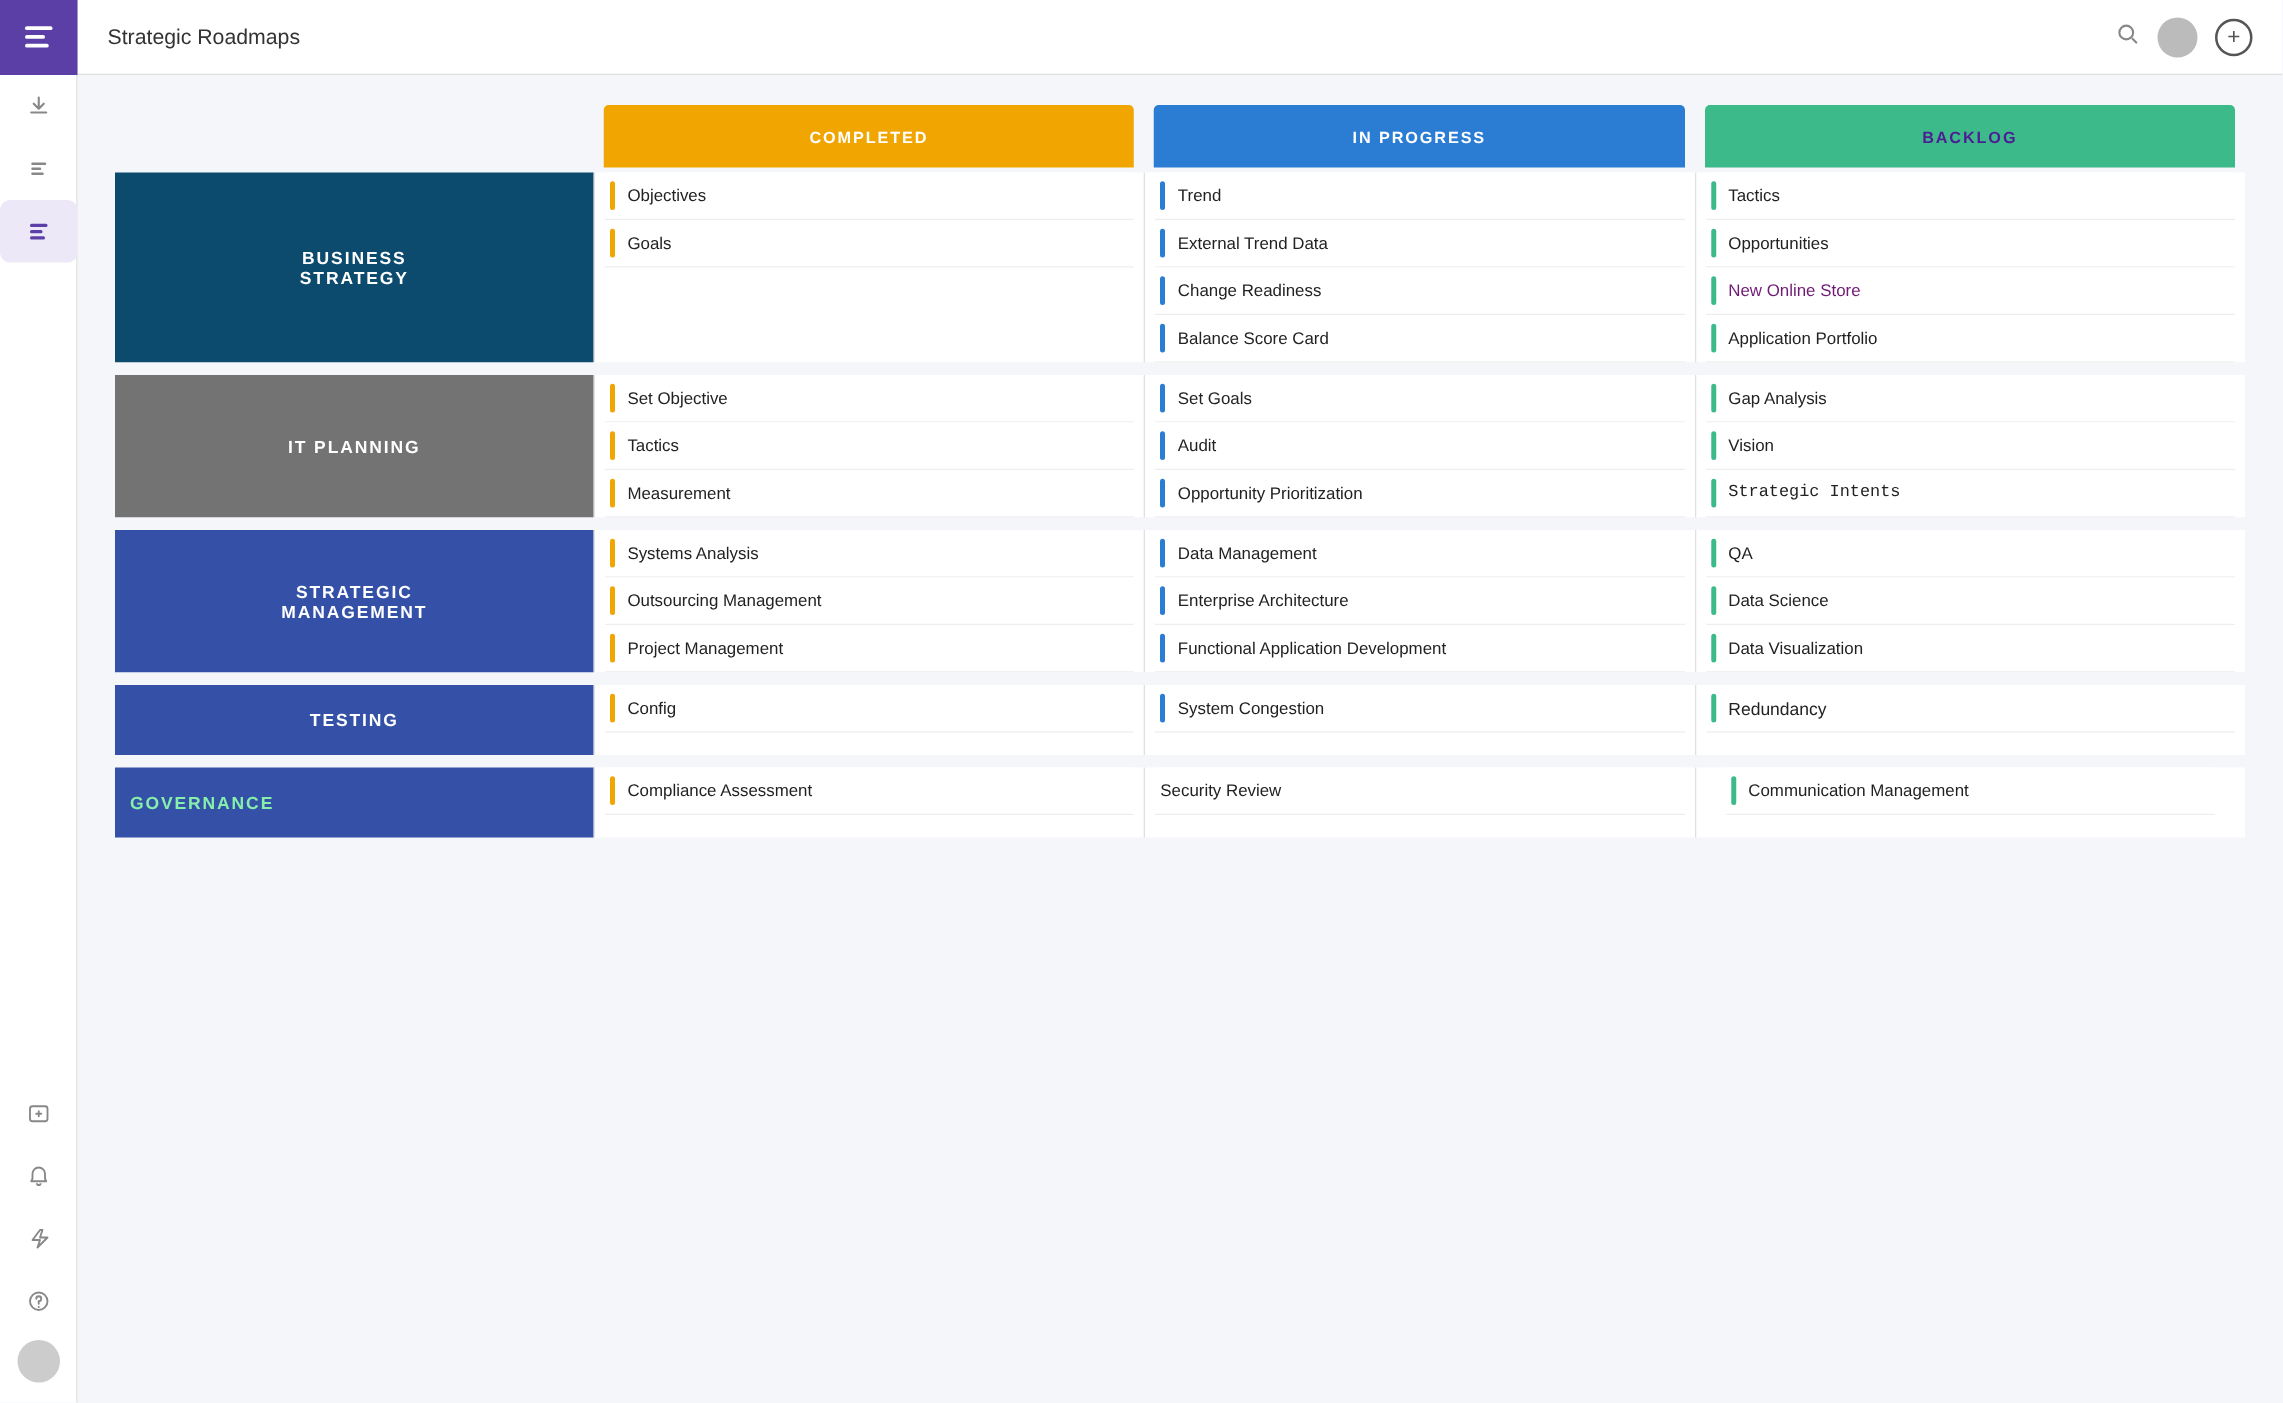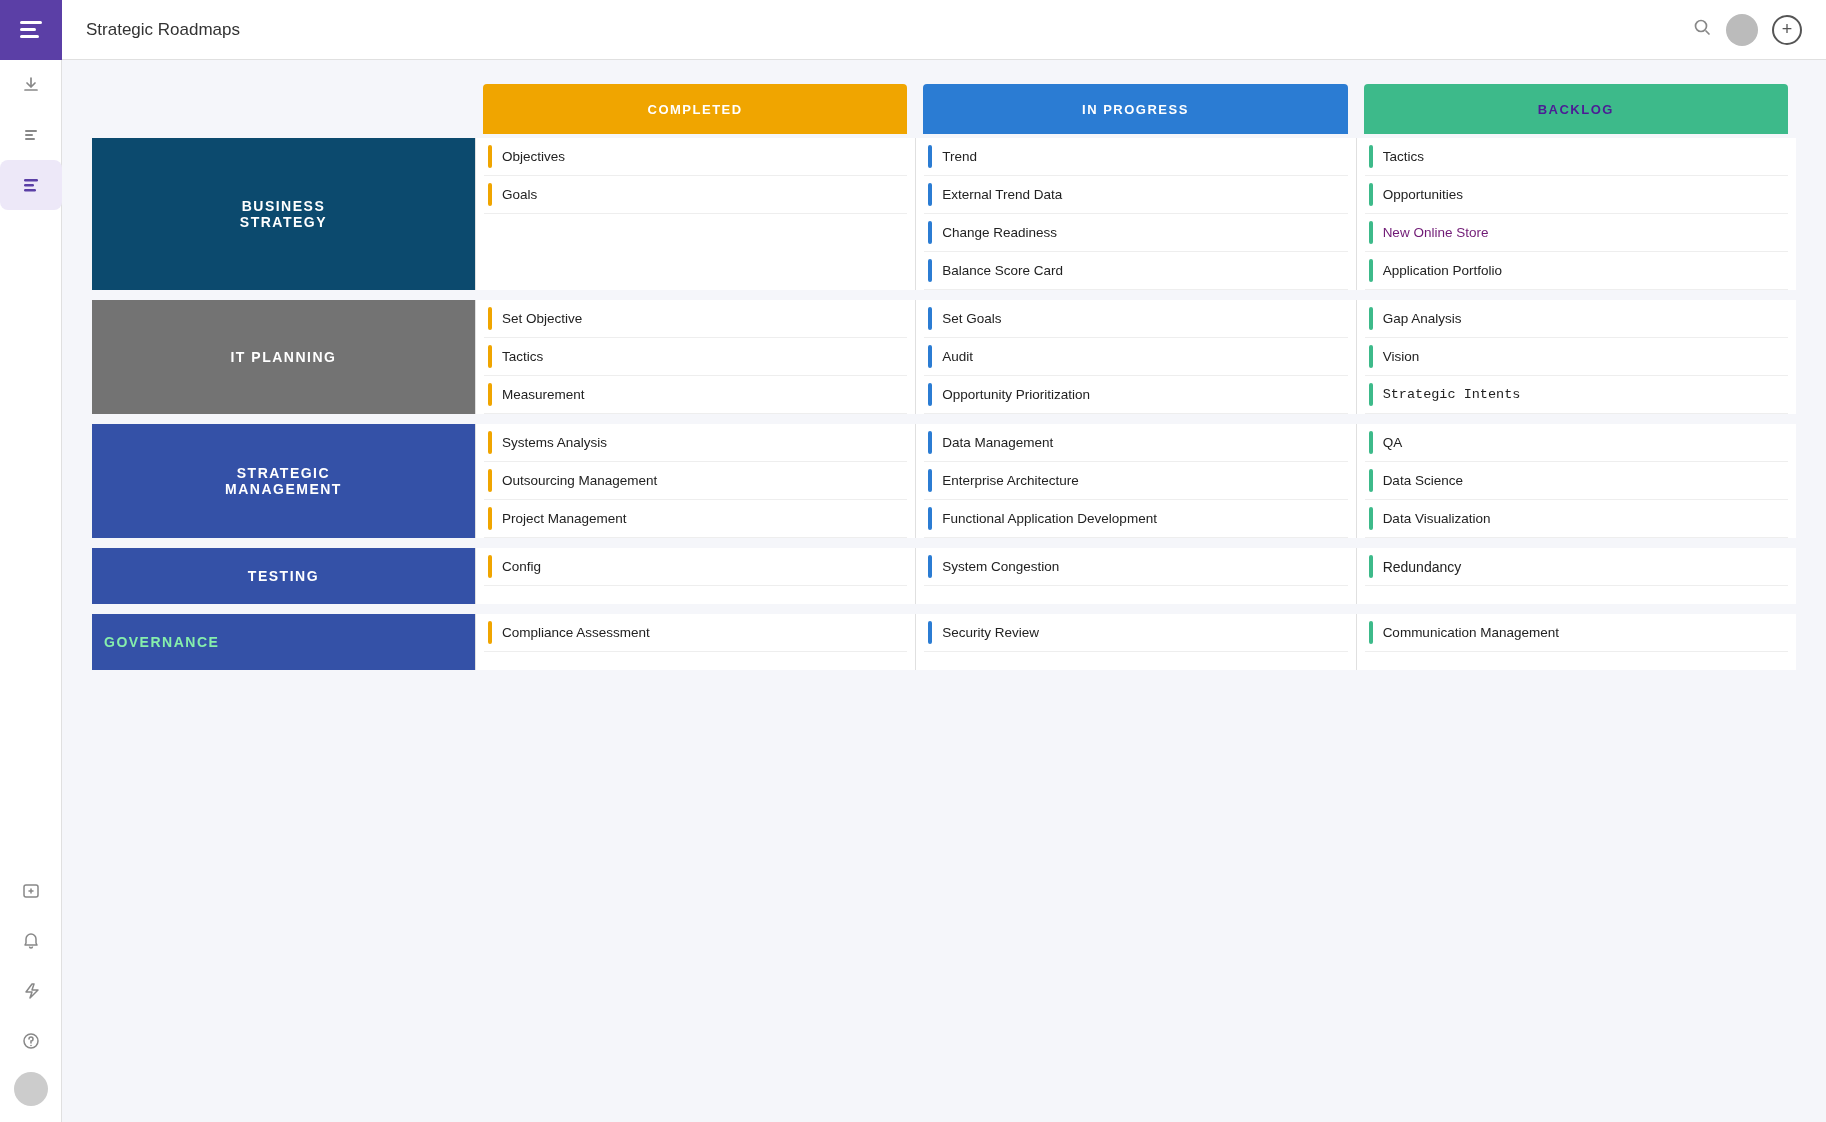--- a/index.html
+++ b/index.html
@@ -439,27 +439,27 @@
             <td style="vertical-align: top; padding: 0px 8px; border-left: 1px solid rgb(224, 224, 224); background: rgb(255, 255, 255);">
               <div style="display: flex; flex-direction: column;">
                 <div style="display: flex; align-items: stretch; padding: 7px 4px; border-bottom: 1px solid rgb(238, 238, 238); font-size: 13.5px; color: rgb(34, 34, 34); background: rgb(255, 255, 255); min-height: 38px; cursor: pointer;">
                   <span style="width: 4px; min-width: 4px; border-radius: 2px; margin-right: 10px; background: rgb(240, 165, 0); align-self: stretch; display: inline-block;"></span>
                   <span style="flex: 1 1 0%; display: flex; align-items: center;">Compliance Assessment</span>
                 </div>
               </div>
             </td>
             <td style="vertical-align: top; padding: 0px 8px; border-left: 1px solid rgb(224, 224, 224); background: rgb(255, 255, 255);">
               <div style="display: flex; flex-direction: column;">
-                <div style="display: flex; align-items: stretch; padding: 7px 4px; border-bottom: 1px solid rgb(238, 238, 238); font-size: 13.5px; color: rgb(34, 34, 34); background: rgb(255, 255, 255); min-height: 38px; cursor: pointer;">
+                <div style="display: flex; align-items: stretch; padding: 7px 4px; border-bottom: 1px solid rgb(238, 238, 238); font-size: 13.5px; color: rgb(34, 34, 34); background: rgb(255, 255, 255); min-height: 38px; cursor: pointer; flex-direction: column;">
                   <span style="width: 4px; min-width: 4px; border-radius: 2px; margin-right: 10px; background: rgb(43, 124, 211); align-self: stretch; display: inline-block;"></span>
                   <span style="flex: 1 1 0%; display: flex; align-items: center;">Security Review</span>
                 </div>
               </div>
             </td>
-            <td style="vertical-align: top; padding: 0px 8px; border-left: 1px solid rgb(224, 224, 224); background: rgb(255, 255, 255);">
+            <td style="vertical-align: top; padding: 0px 24px; border-left: 1px solid rgb(224, 224, 224); background: rgb(255, 255, 255);">
               <div style="display: flex; flex-direction: column;">
                 <div style="display: flex; align-items: stretch; padding: 7px 4px; border-bottom: 1px solid rgb(238, 238, 238); font-size: 13.5px; color: rgb(34, 34, 34); background: rgb(255, 255, 255); min-height: 38px; cursor: pointer;">
                   <span style="width: 4px; min-width: 4px; border-radius: 2px; margin-right: 10px; background: rgb(61, 186, 138); align-self: stretch; display: inline-block;"></span>
                   <span style="flex: 1 1 0%; display: flex; align-items: center;">Communication Management</span>
                 </div>
               </div>
             </td>
           </tr>
         </tbody>
     </table>

